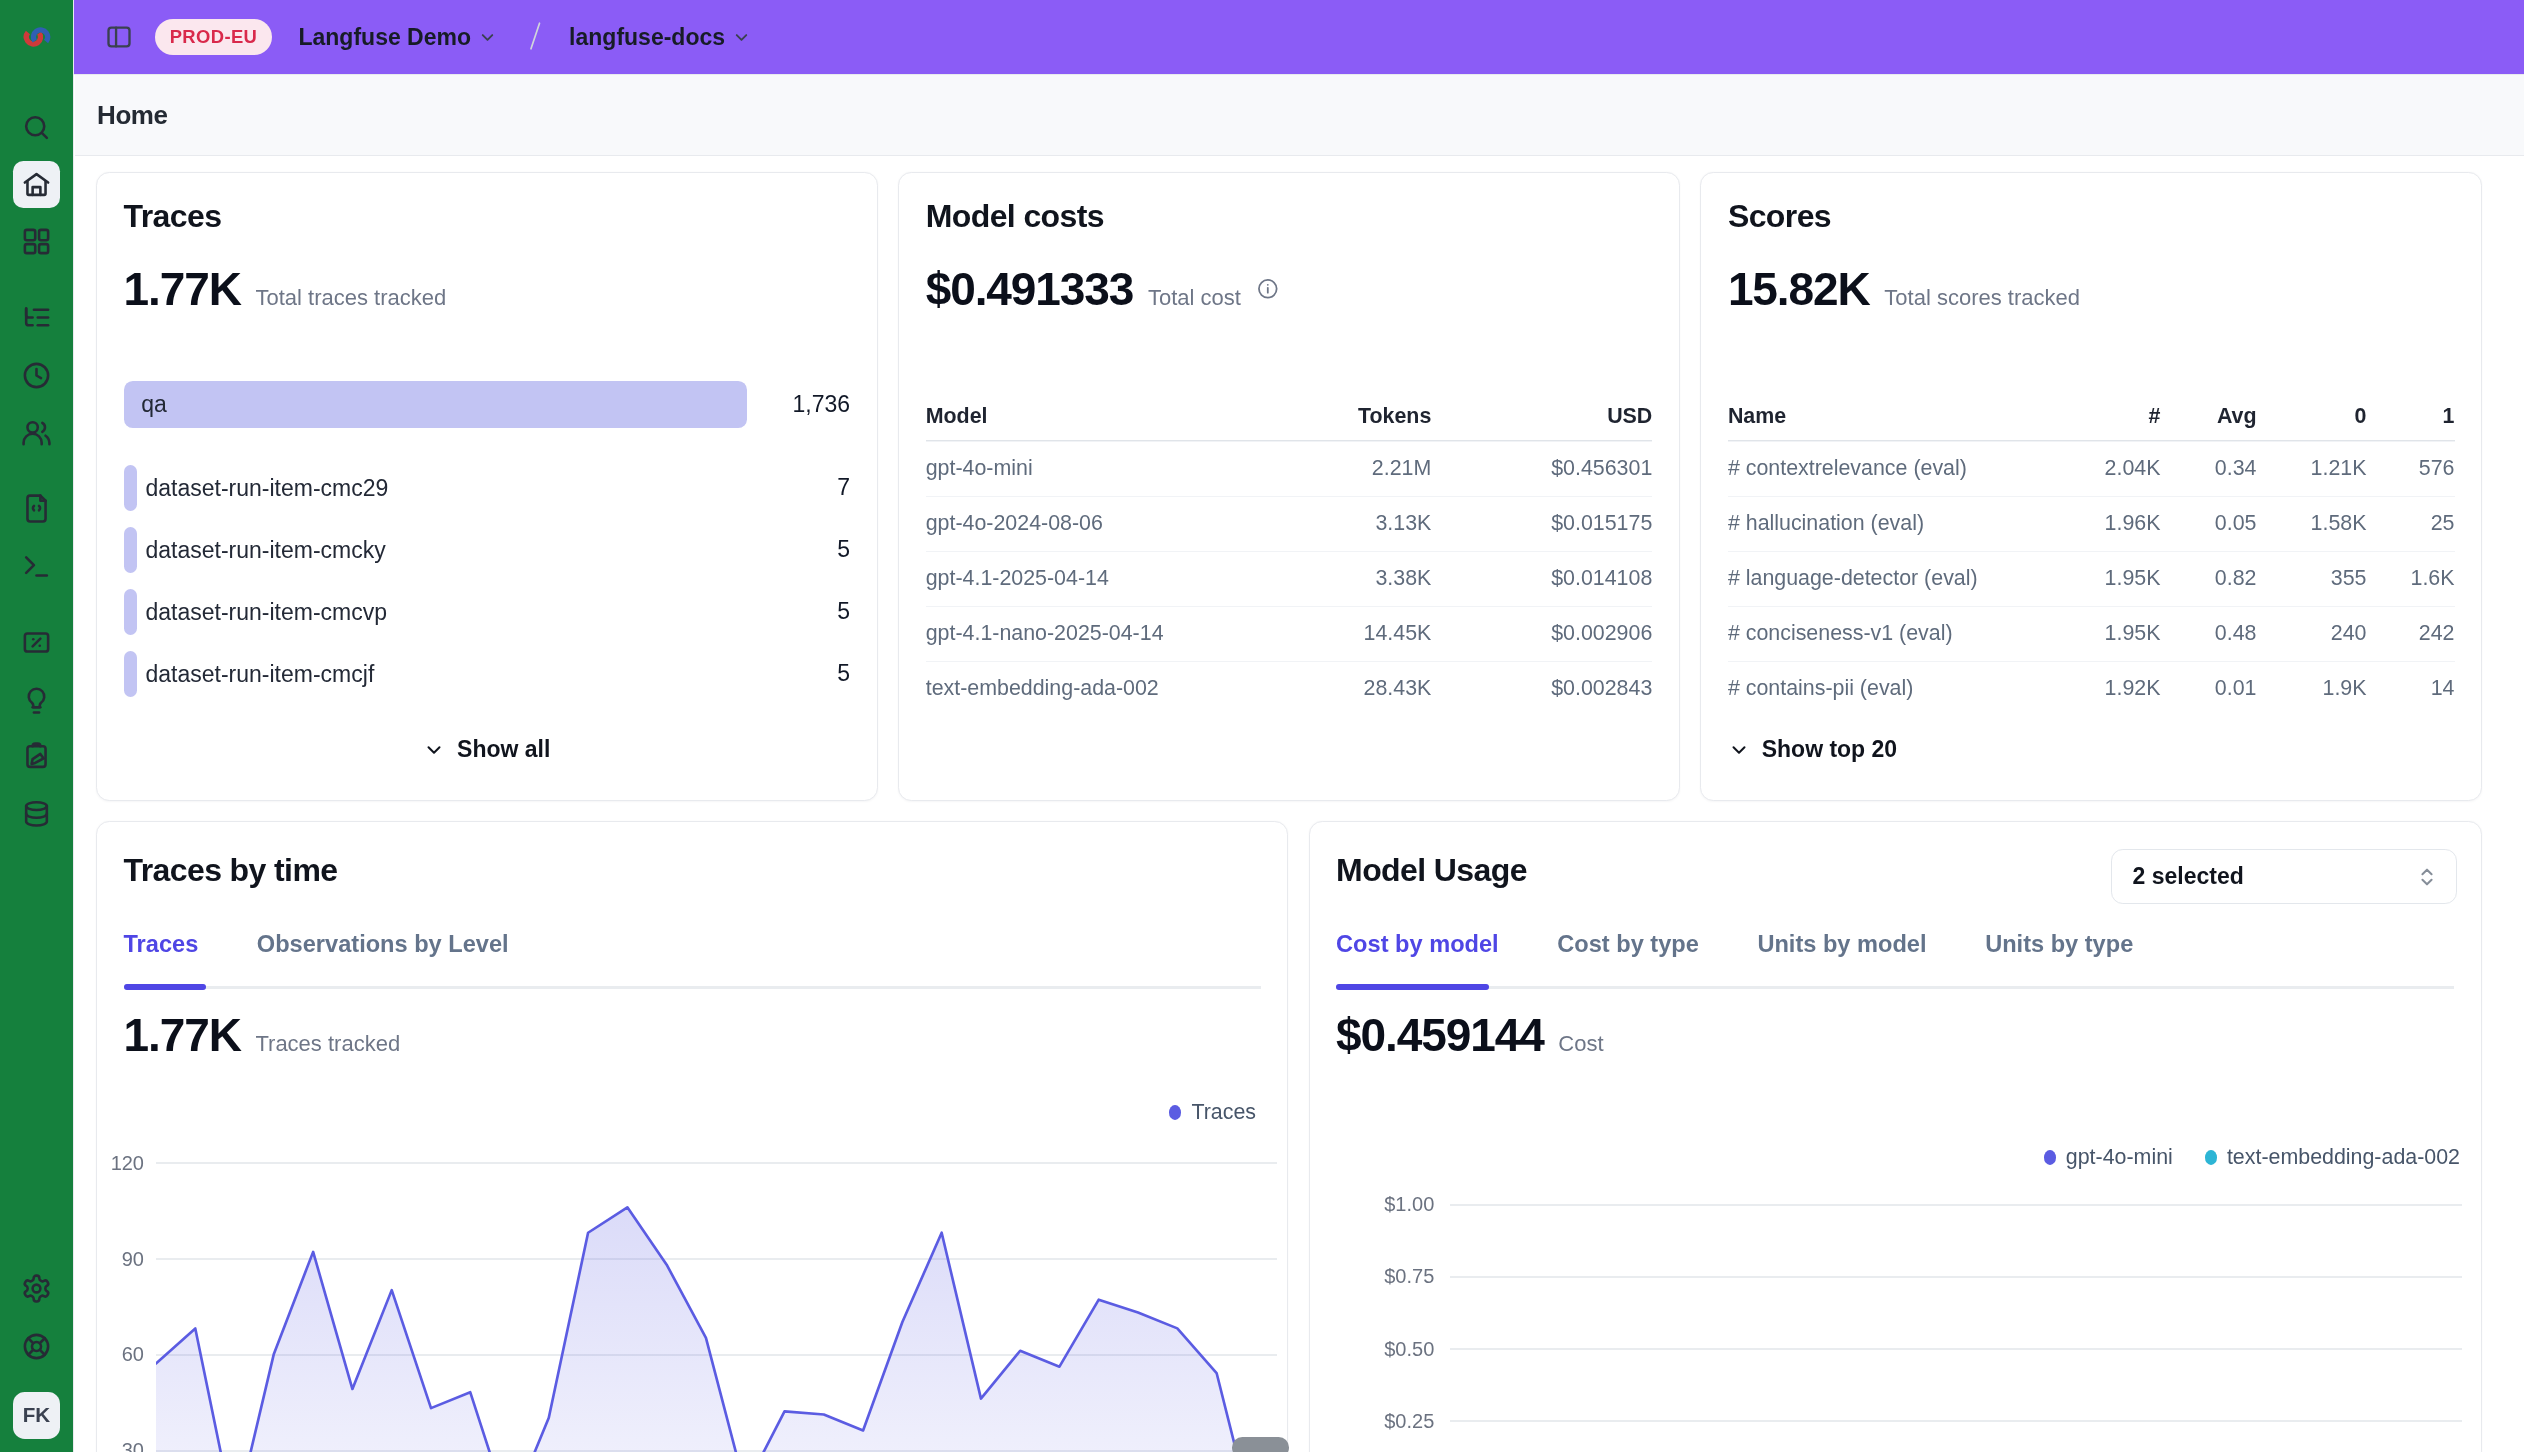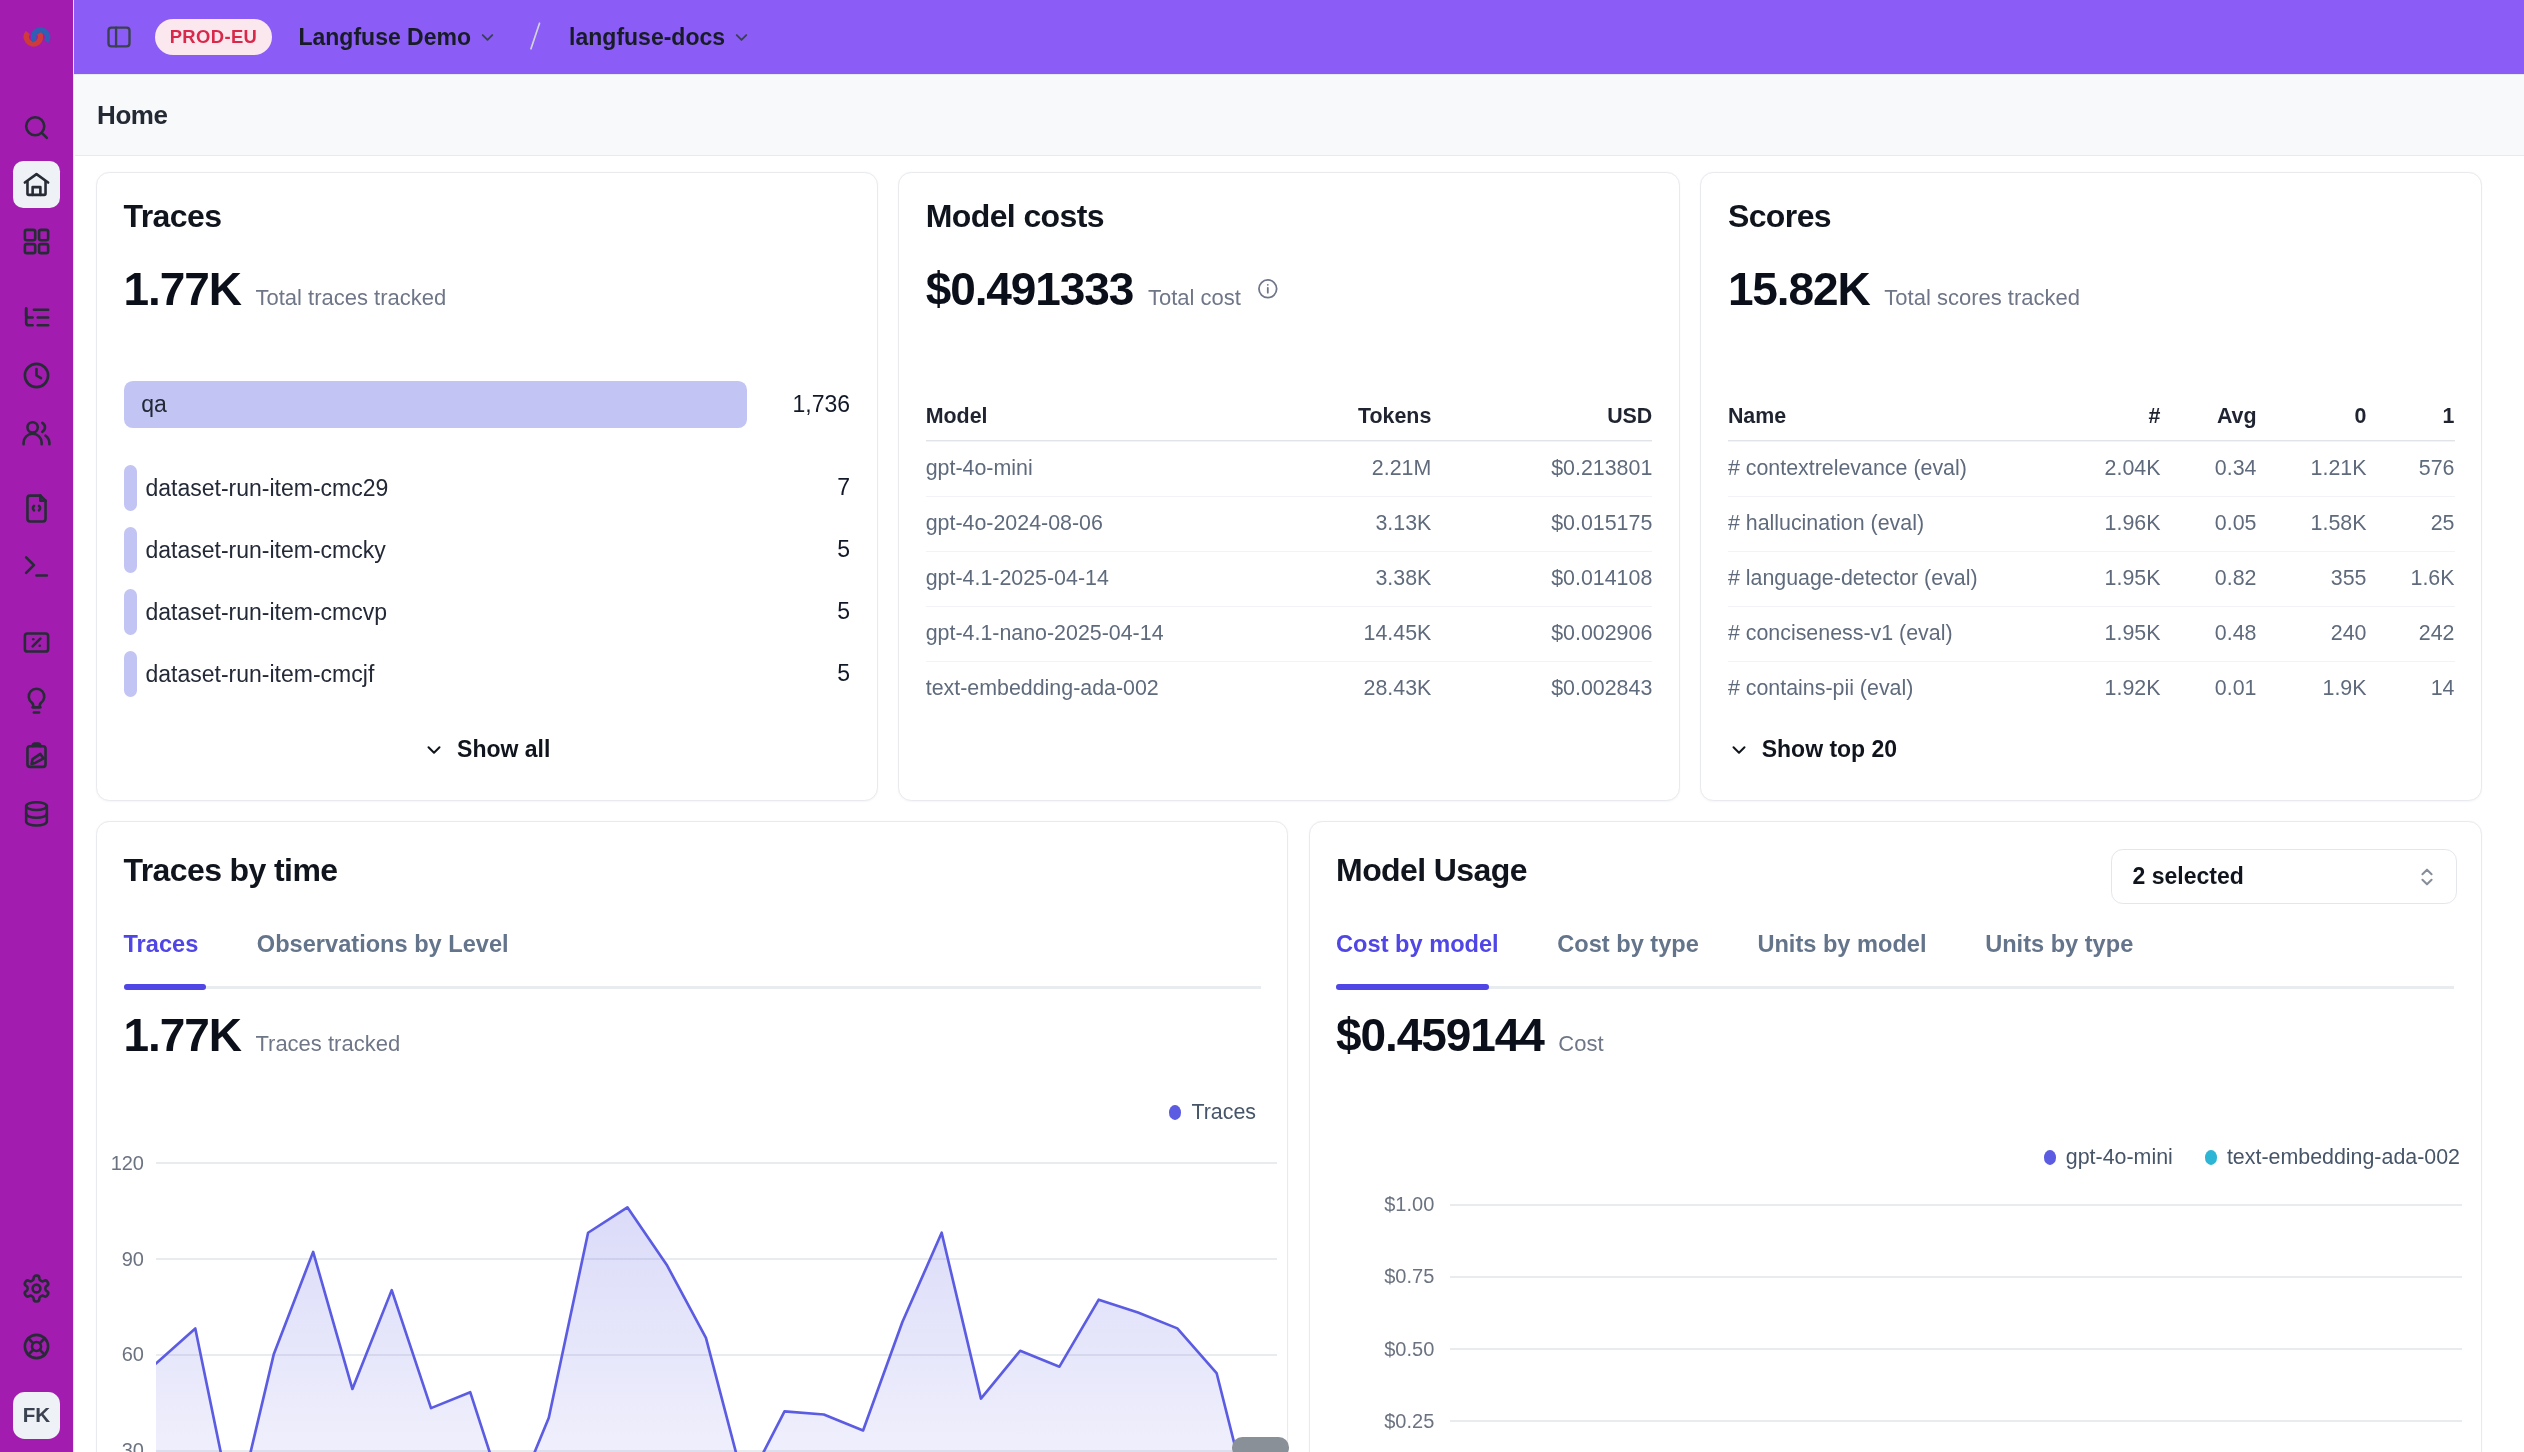--- a/index.html
+++ b/index.html
@@ -8,21 +8,21 @@
   :root{
     --accent:#4f46e5; --chart-line:#5b5ce2; --accent-light:#c2c4f3;
     --cyan:#2db5d5; --badge-bg:#fbe7ee; --badge-text:#d9294b;
     --border:#e8eaee; --grid:#e9ecef; --text-gray:#6b7280; --text-slate:#5f6b7c;
     --header-bg:#f8f9fb;
   }
   .app{ position:relative; width:2525px; height:1452px; overflow:hidden; background:#fff; }
 
   
   .sidebar{ position:absolute; left:0; top:0; width:74px; height:100%; border-right:1.5px solid var(--border);
-            display:flex; flex-direction:column; align-items:center; background:#a21caf; z-index:5;}
+            display:flex; flex-direction:column; align-items:center; background:#15803d; z-index:5;}
   .logo-wrap{ height:74px; display:flex; align-items:center; justify-content:center; width:100%; }
   .nav-icons{ display:flex; flex-direction:column; align-items:center; gap:10.3px; margin-top:29.5px; }
   .nav-btn{ width:47px; height:47px; border:none; background:transparent; display:flex; align-items:center;
             justify-content:center; color:#262b35; border-radius:10.3px; cursor:pointer; }
   .nav-btn svg{ width:31px; height:31px; }
   .nav-btn.active{ background:#eef1f5; }
   .gap-group{ margin-top:19px; }
   .sidebar-bottom{ margin-top:auto; display:flex; flex-direction:column; align-items:center; gap:10.3px; padding-bottom:13.3px; }
   .avatar{ width:47px; height:47px; border-radius:11.8px; background:#eef1f5; color:#3a4150; font-size:20.6px;
            font-weight:700; display:flex; align-items:center; justify-content:center; margin-top:11.8px; cursor:pointer; }
@@ -333,21 +333,21 @@
         </div>
         <div class="tbl">
           <div class="tr th">
             <div class="td name">Model</div>
             <div class="td num w260">Tokens</div>
             <div class="td num w300">USD</div>
           </div>
           <div class="tr">
             <div class="td name">gpt-4o-mini</div>
             <div class="td num w260">2.21M</div>
-            <div class="td num w300">$0.213801</div>
+            <div class="td num w300">$0.456301</div>
           </div>
           <div class="tr">
             <div class="td name">gpt-4o-2024-08-06</div>
             <div class="td num w260">3.13K</div>
             <div class="td num w300">$0.015175</div>
           </div>
           <div class="tr">
             <div class="td name">gpt-4.1-2025-04-14</div>
             <div class="td num w260">3.38K</div>
             <div class="td num w300">$0.014108</div>

